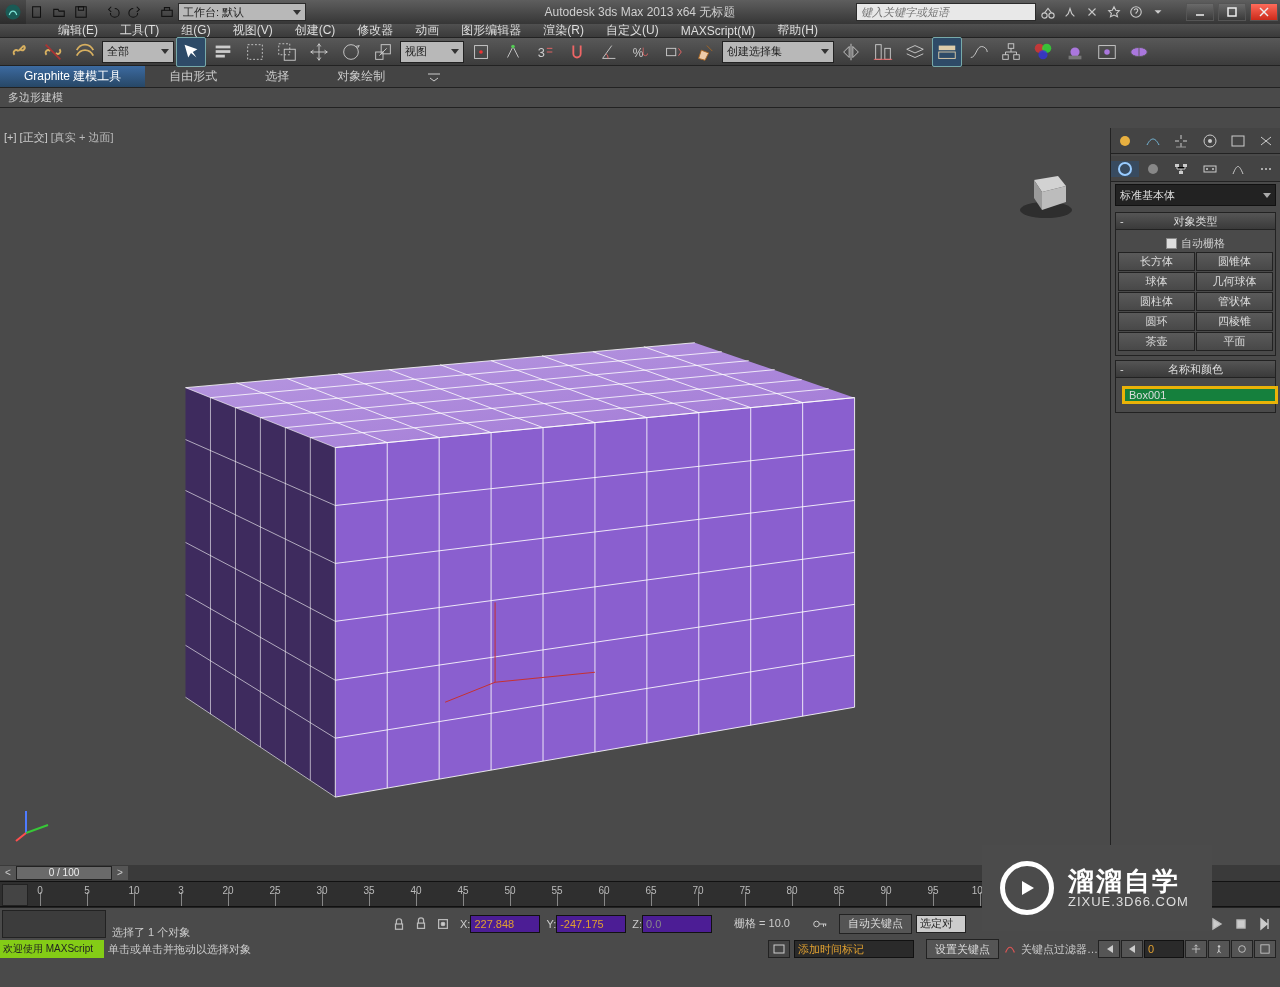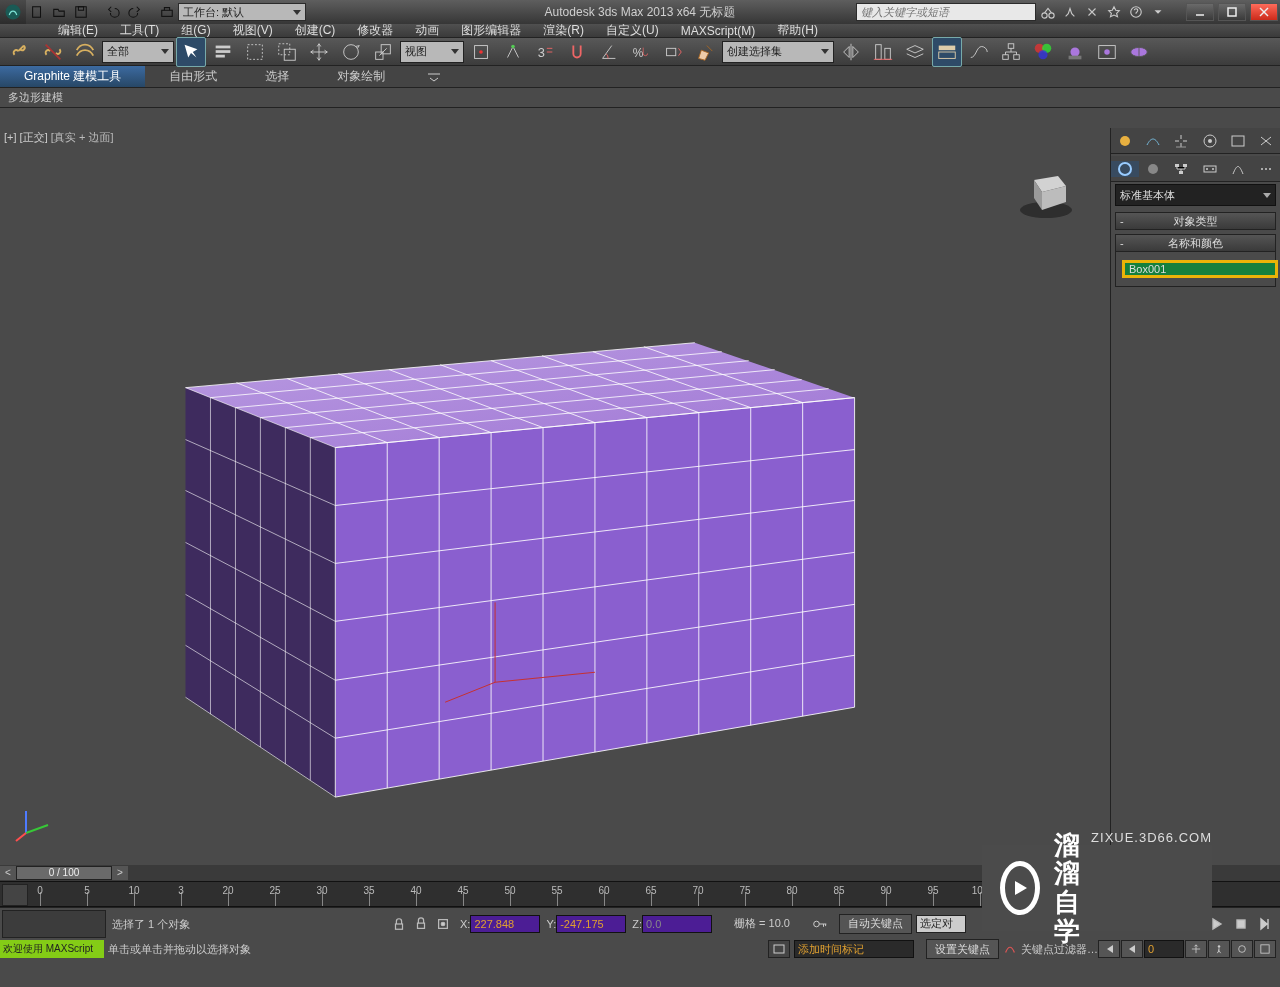--- a/index.html
+++ b/index.html
@@ -80,21 +80,21 @@
 .time-slider{flex:0 0 96px;height:14px;background:#6a6a6a;border:1px solid #222;text-align:center;color:#eee;font-size:10px;line-height:12px}
 #trackbar{position:absolute;left:0;right:0;bottom:80px;height:26px;background:#2f2f2f;border-top:1px solid #111;border-bottom:1px solid #111}
 #trackbar .icon{position:absolute;left:2px;top:2px;width:26px;height:22px;background:#444;border:1px solid #222}
 #ruler{position:absolute;left:40px;right:300px;top:0;height:100%;}
 .tick{position:absolute;bottom:0;width:1px;height:8px;background:#888}
 .tick.long{height:14px}
 .tick-lbl{position:absolute;bottom:10px;transform:translateX(-50%);font-size:10px;color:#bbb}
 
 #status1{position:absolute;left:0;right:0;bottom:48px;height:32px;background:#4a4a4a;display:flex;align-items:center;border-top:1px solid #222}
 .prompt-box{width:104px;height:28px;border:1px solid #222;background:#3c3c3c;margin:0 2px}
-.prompt-col{flex:0 0 280px;display:flex;flex-direction:column;justify-content:center;height:100%}
+.prompt-col{flex:0 0 280px;display:flex;flex-direction:column;justify-content:flex-end;height:100%}
 .prompt-line{height:14px;font-size:11px;color:#ccc;padding-left:4px}
 .mini{width:20px;height:20px;display:flex;align-items:center;justify-content:center;margin:0 1px}
 .mini svg{width:14px;height:14px;stroke:#bbb;fill:none;stroke-width:1.4}
 .coord-lbl{font-size:11px;color:#ccc;margin-left:6px}
 .coord-val{width:70px;height:18px;background:#4c1d95;border:1px solid #111;color:#e0a030;font-size:11px;padding:0 3px;display:flex;align-items:center}
 .coord-val.dark{color:#888}
 .grid-lbl{font-size:11px;color:#ccc;margin-left:22px}
 .key-btn{height:20px;padding:0 8px;background:#555;border:1px solid #222;color:#ddd;font-size:11px;margin-left:8px;display:flex;align-items:center}
 .key-drop{width:50px;height:18px;background:#ccc;border:1px solid #222;color:#222;font-size:11px;padding:0 3px;margin-left:4px}
 
@@ -107,21 +107,21 @@
 .tp-btn{width:22px;height:18px;background:#555;border:1px solid #222;display:flex;align-items:center;justify-content:center}
 .tp-btn svg{width:10px;height:10px;fill:#ccc}
 .frame-field{width:40px;height:18px;background:#2a2a2a;border:1px solid #111;color:#e0a030;font-size:11px;padding:0 3px;display:flex;align-items:center}
 
 #bottom-filler{position:absolute;left:0;right:0;bottom:0;height:28px;background:#4a4a4a}
 
 
 #watermark{position:absolute;right:68px;bottom:56px;width:230px;height:86px;background:#4b4b4b;display:flex;align-items:center;gap:14px;padding-left:18px;color:#fff}
 #watermark .ring{width:54px;height:54px;border:5px solid #fff;border-radius:50%;display:flex;align-items:center;justify-content:center}
 #watermark .ring svg{width:20px;height:20px;fill:#fff}
-#watermark .txt{display:flex;flex-direction:row;line-height:1.1}
+#watermark .txt{display:flex;flex-direction:column;line-height:1.1}
 #watermark .t1{font-size:26px;font-weight:600;letter-spacing:2px}
 #watermark .t2{font-size:13px;letter-spacing:1px;color:#ddd}
 </style>
 </head>
 <body>
 
 <div id="titlebar">
   <div id="app-icon">
     <svg viewBox="0 0 24 24">
         <circle cx="12" cy="12" r="10" fill="#1a5a55"></circle>
@@ -617,20 +617,38 @@
     </div>
     <div class="cmd-drop">
         <span>标准基本体</span>
         <span class="arrow"></span>
       </div>
 
     <div class="rollout-hdr">
         <span class="minus">-</span>
         <span>对象类型</span>
       </div>
+    <div class="rollout-body">
+      <div class="auto-row">
+          <span class="chk"></span>
+          <span>自动栅格</span>
+        </div>
+      <div class="primgrid">
+        <div class="primbtn">长方体</div>
+        <div class="primbtn">圆锥体</div>
+        <div class="primbtn">球体</div>
+        <div class="primbtn">几何球体</div>
+        <div class="primbtn">圆柱体</div>
+        <div class="primbtn">管状体</div>
+        <div class="primbtn">圆环</div>
+        <div class="primbtn">四棱锥</div>
+        <div class="primbtn">茶壶</div>
+        <div class="primbtn">平面</div>
+      </div>
+    </div>
 
     <div class="rollout-hdr">
         <span class="minus">-</span>
         <span>名称和颜色</span>
       </div>
     <div class="rollout-body">
       <div class="name-row">
         <input value="Box001" style="">
         <div class="color-swatch" id="swatch" style="background: rgb(138, 95, 207);"></div>
       </div>

